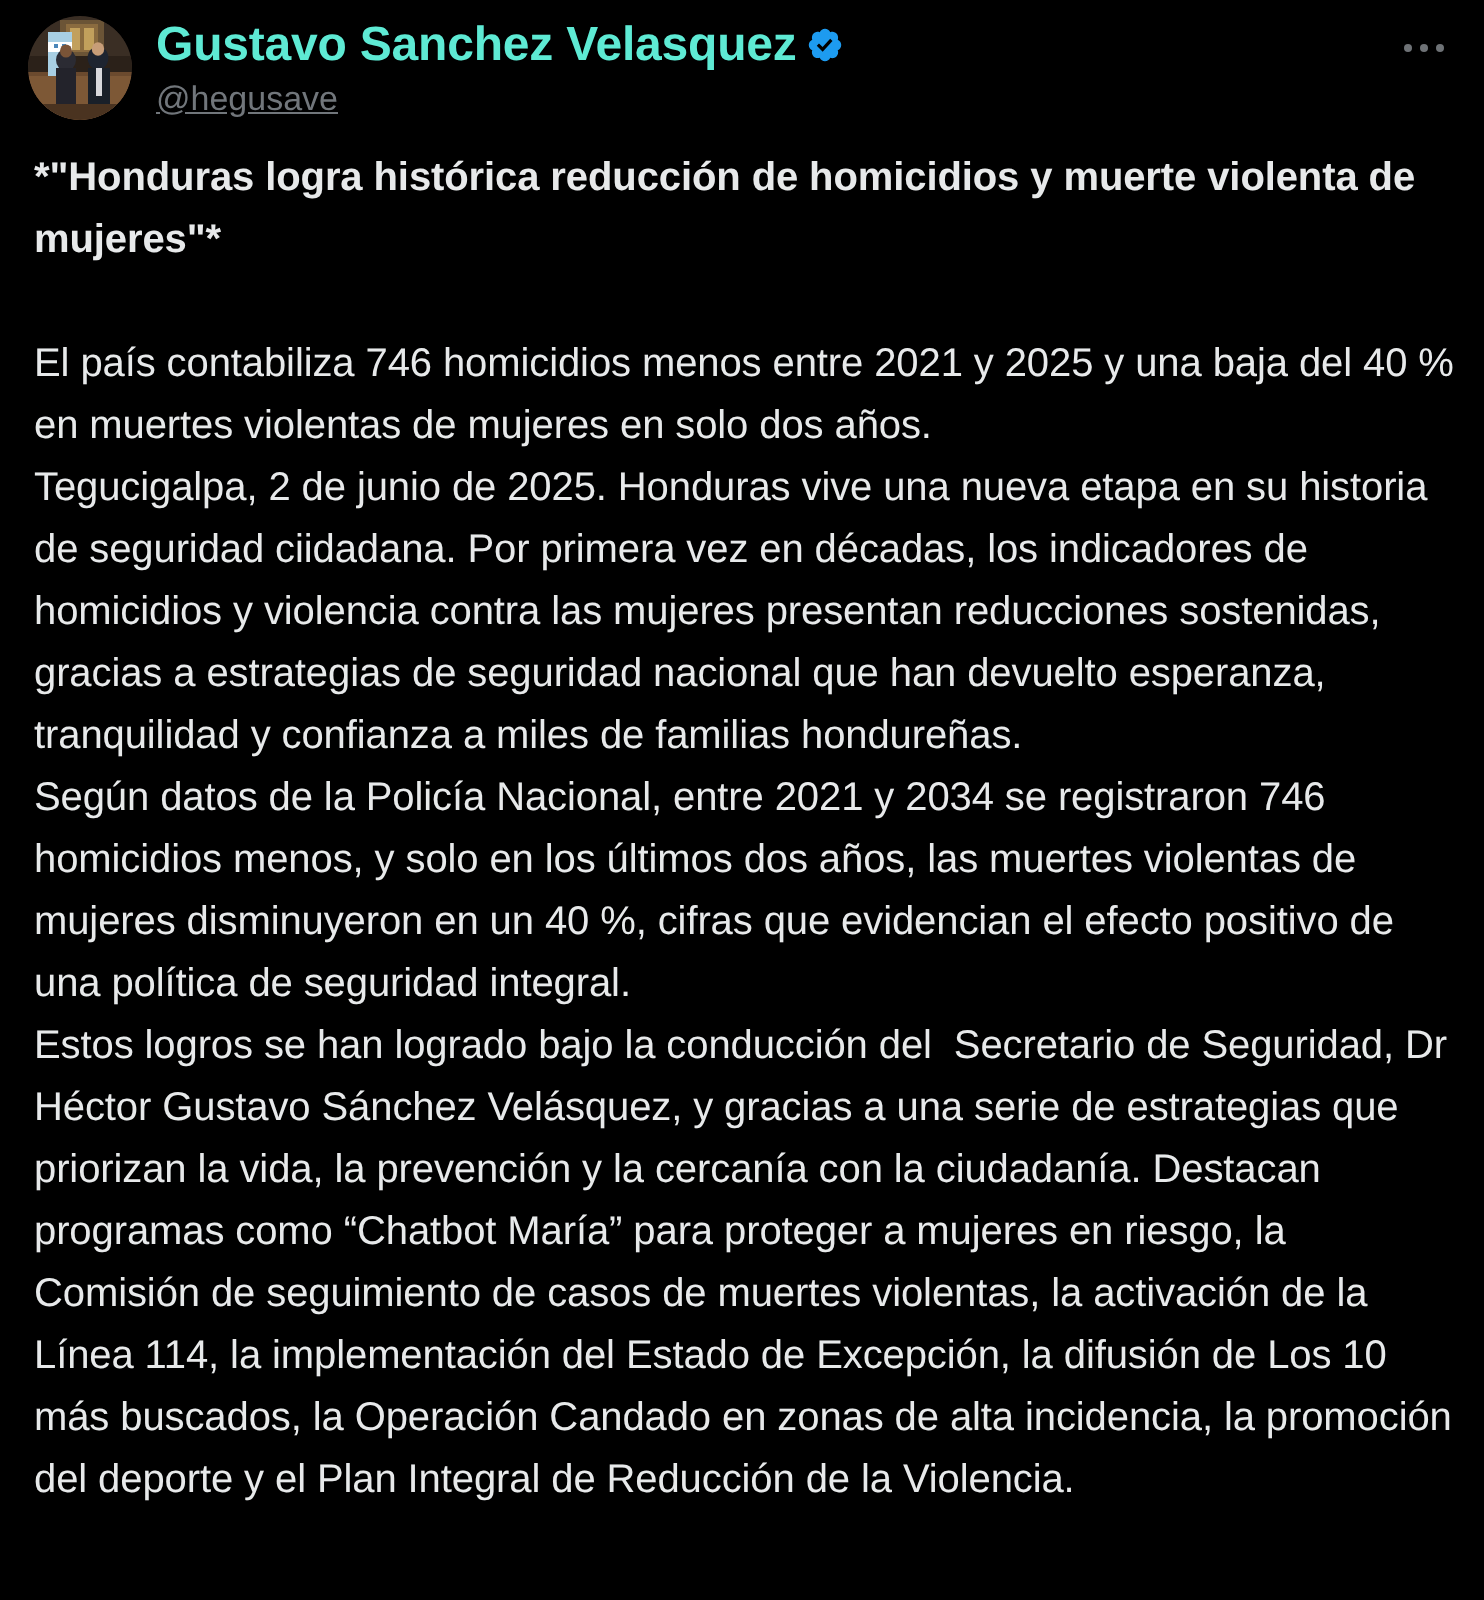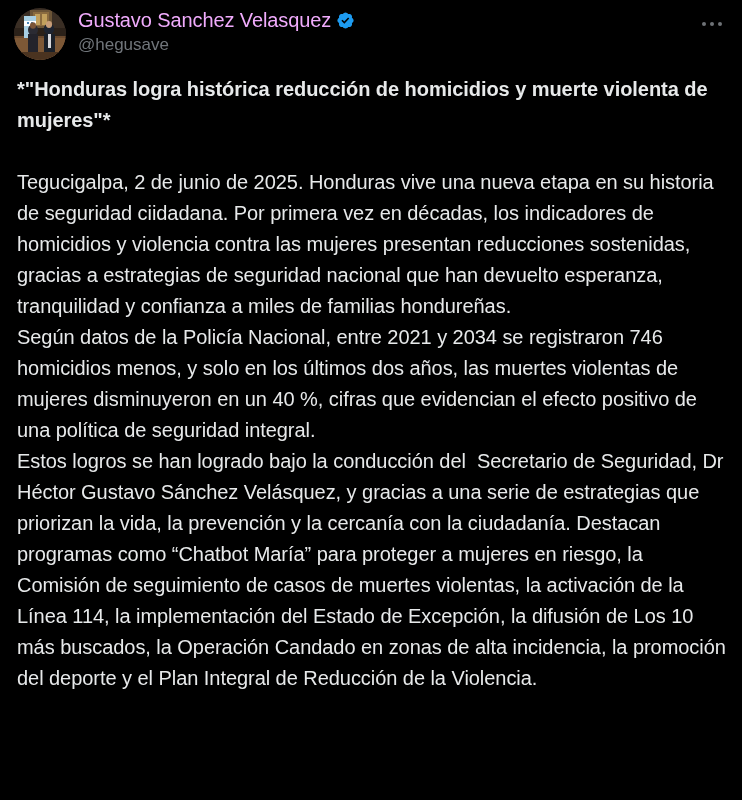--- a/index.html
+++ b/index.html
@@ -40,38 +40,39 @@
     padding-top:1px;
     min-width:0;
   }
   .name-row {
     display:flex;
     align-items:center;
     gap:5px;
     line-height:1.15;
   }
   .display-name {
-    font-size:20px;
-    font-weight:normal;
-    color:#f0abfc;
+    font-size:24px;
+    font-weight:bold;
+    color:#5eead4;
     letter-spacing:-0.1px;
     white-space:nowrap;
   }
   .verified-badge {
     display:inline-flex;
     width:19px; height:19px;
     flex:0 0 19px;
   }
   .verified-badge svg { width:19px; height:19px; display:block; }
   .handle {
     font-size:17px;
     color:#71767b;
     margin-top:3px;
     line-height:1.2;
     white-space:nowrap;
+    text-decoration:underline;
   }
 
   .more-menu {
     position:absolute;
     top:18px; right:16px;
     display:flex;
     align-items:center;
     gap:4px;
     padding:4px;
     cursor:pointer;
@@ -155,16 +156,17 @@
   <div class="more-menu">
     <i></i>
     <i></i>
     <i></i>
   </div>
 </div>
 
 <div class="post-body">
   <span class="headline">*"Honduras logra histórica reducción de homicidios y muerte violenta de mujeres"*</span>
   <span class="spacer"></span>
+  <p>El país contabiliza 746 homicidios menos entre 2021 y 2025 y una baja del 40 % en muertes violentas de mujeres en solo dos años.</p>
   <p>Tegucigalpa, 2 de junio de 2025. Honduras vive una nueva etapa en su historia de seguridad ciidadana. Por primera vez en décadas, los indicadores de homicidios y violencia contra las mujeres presentan reducciones sostenidas, gracias a estrategias de seguridad nacional que han devuelto esperanza, tranquilidad y confianza a miles de familias hondureñas.</p>
   <p>Según datos de la Policía Nacional, entre 2021 y 2034 se registraron 746 homicidios menos, y solo en los últimos dos años, las muertes violentas de mujeres disminuyeron en un 40 %, cifras que evidencian el efecto positivo de una política de seguridad integral.</p>
   <p>Estos logros se han logrado bajo la conducción del  Secretario de Seguridad, Dr Héctor Gustavo Sánchez Velásquez, y gracias a una serie de estrategias que priorizan la vida, la prevención y la cercanía con la ciudadanía. Destacan programas como “Chatbot María” para proteger a mujeres en riesgo, la Comisión de seguimiento de casos de muertes violentas, la activación de la Línea 114, la implementación del Estado de Excepción, la difusión de Los 10 más buscados, la Operación Candado en zonas de alta incidencia, la promoción del deporte y el Plan Integral de Reducción de la Violencia.</p>
 </div>
 
 </body></html>

